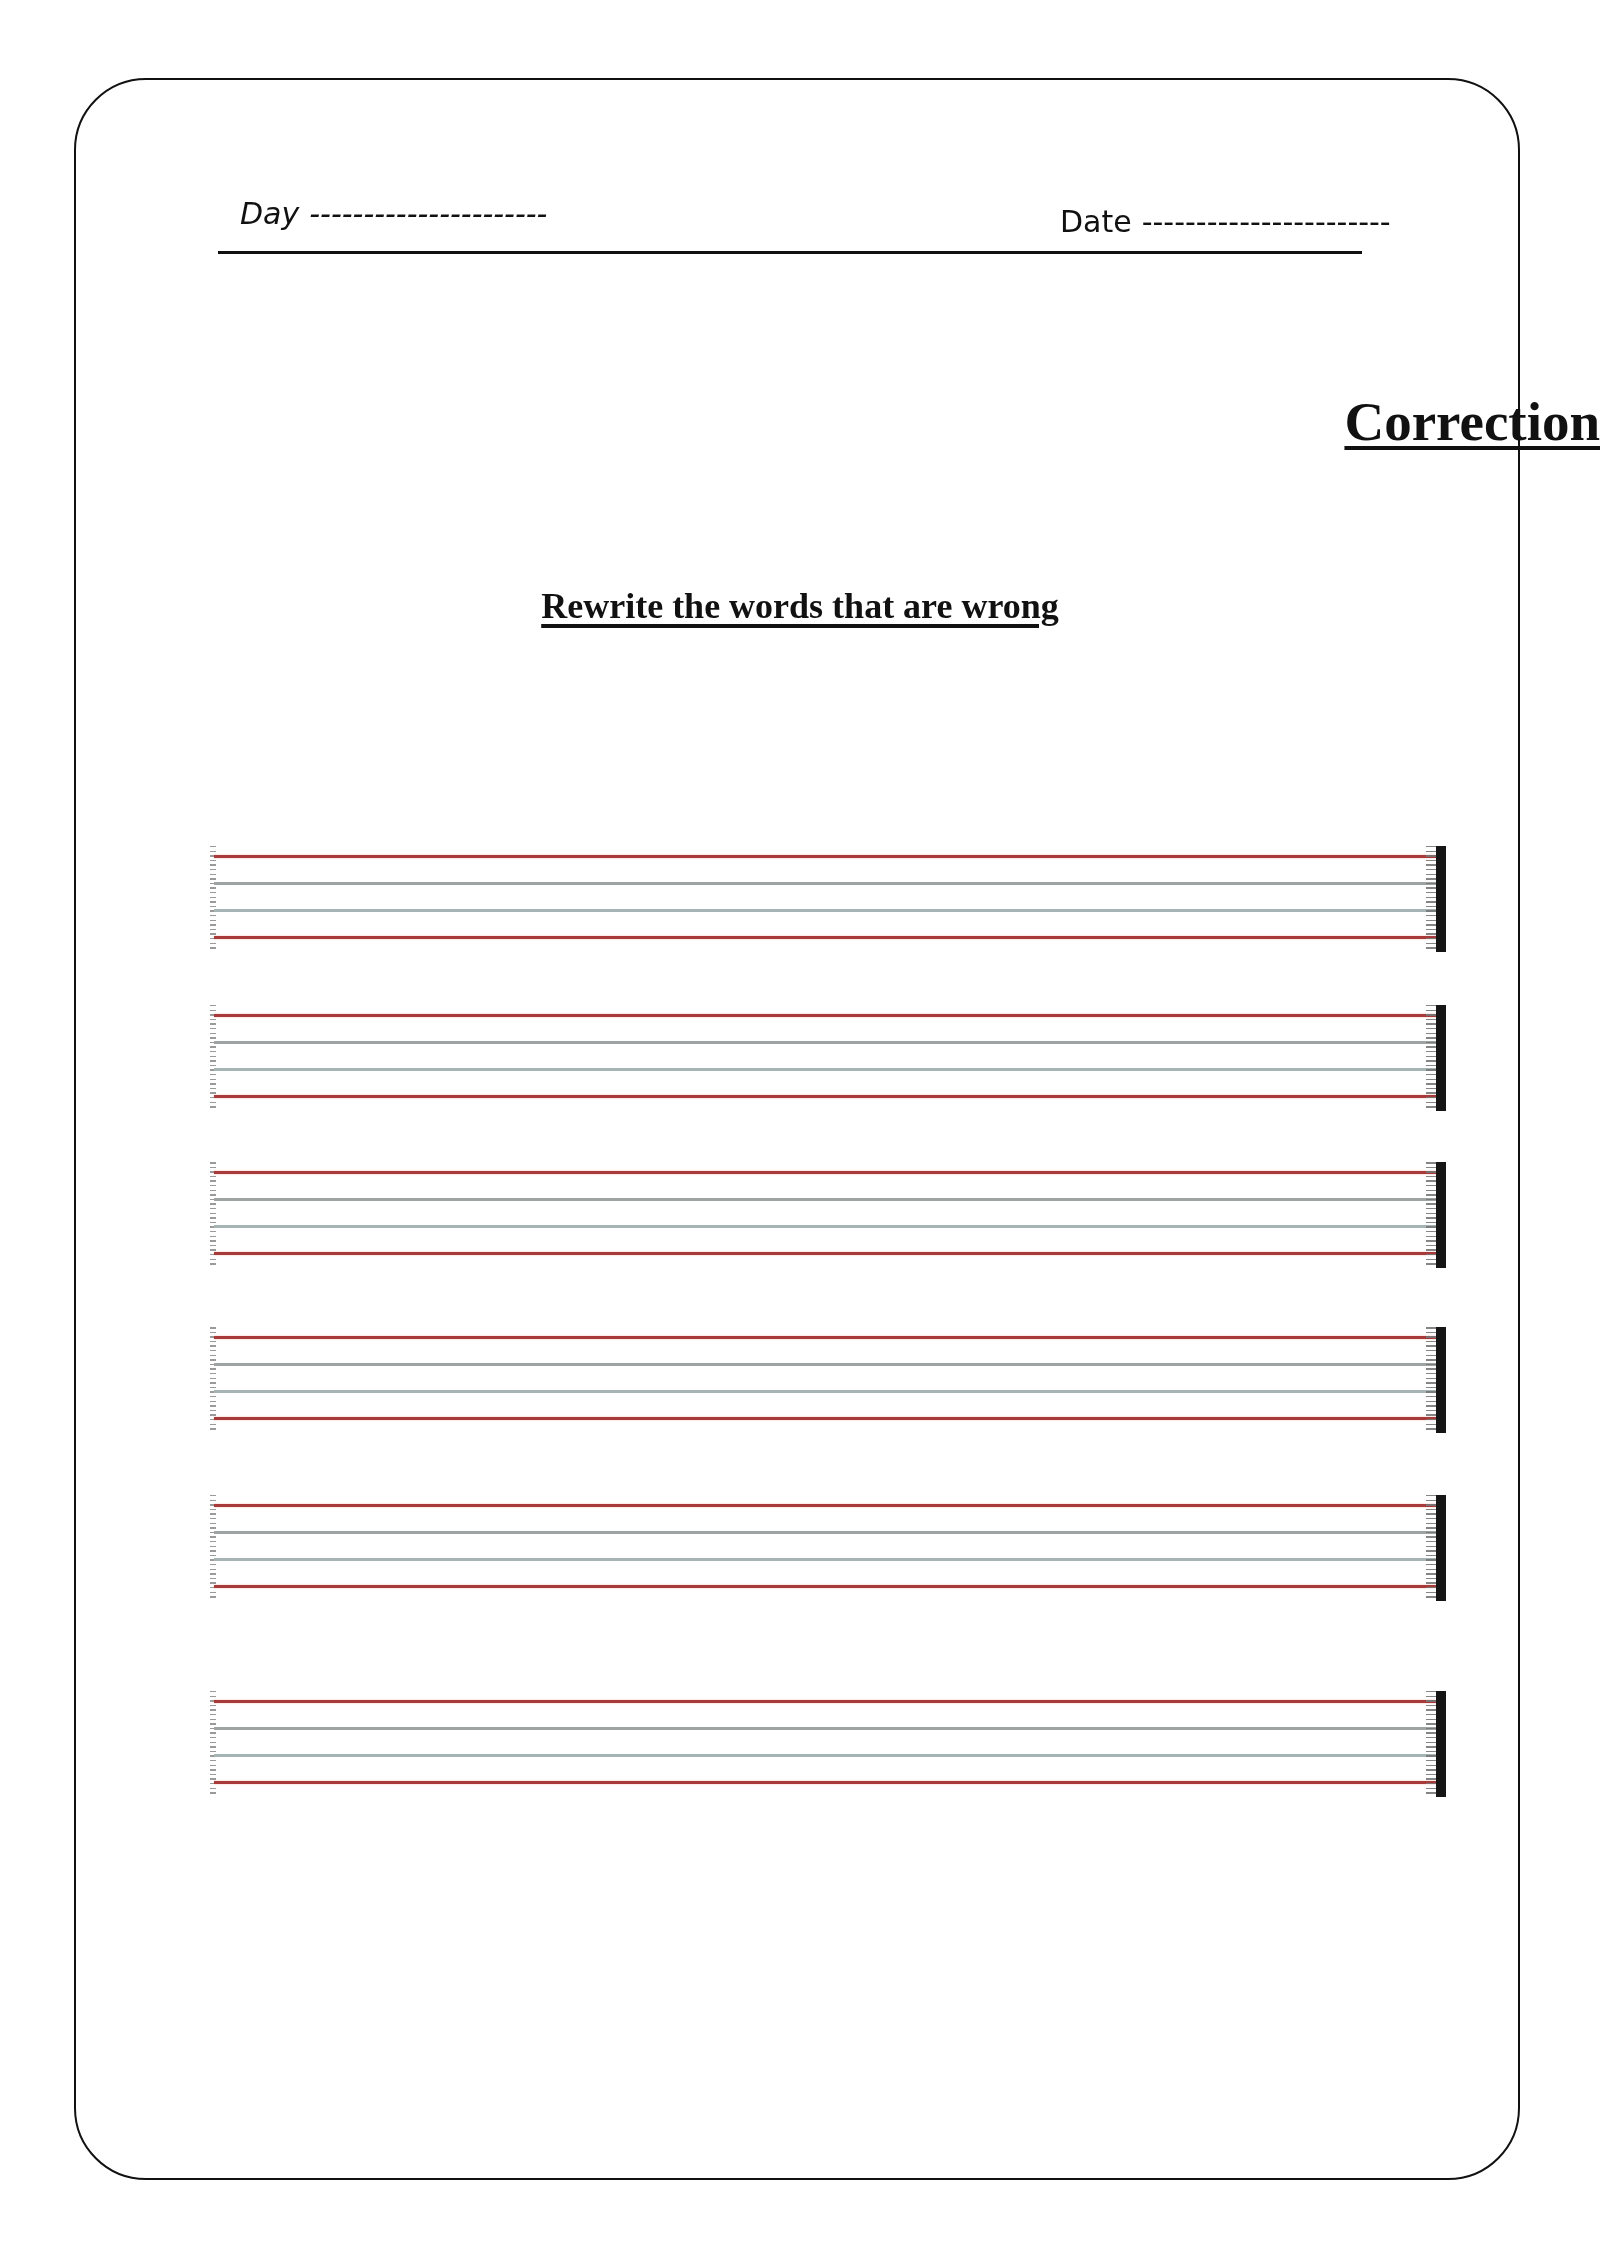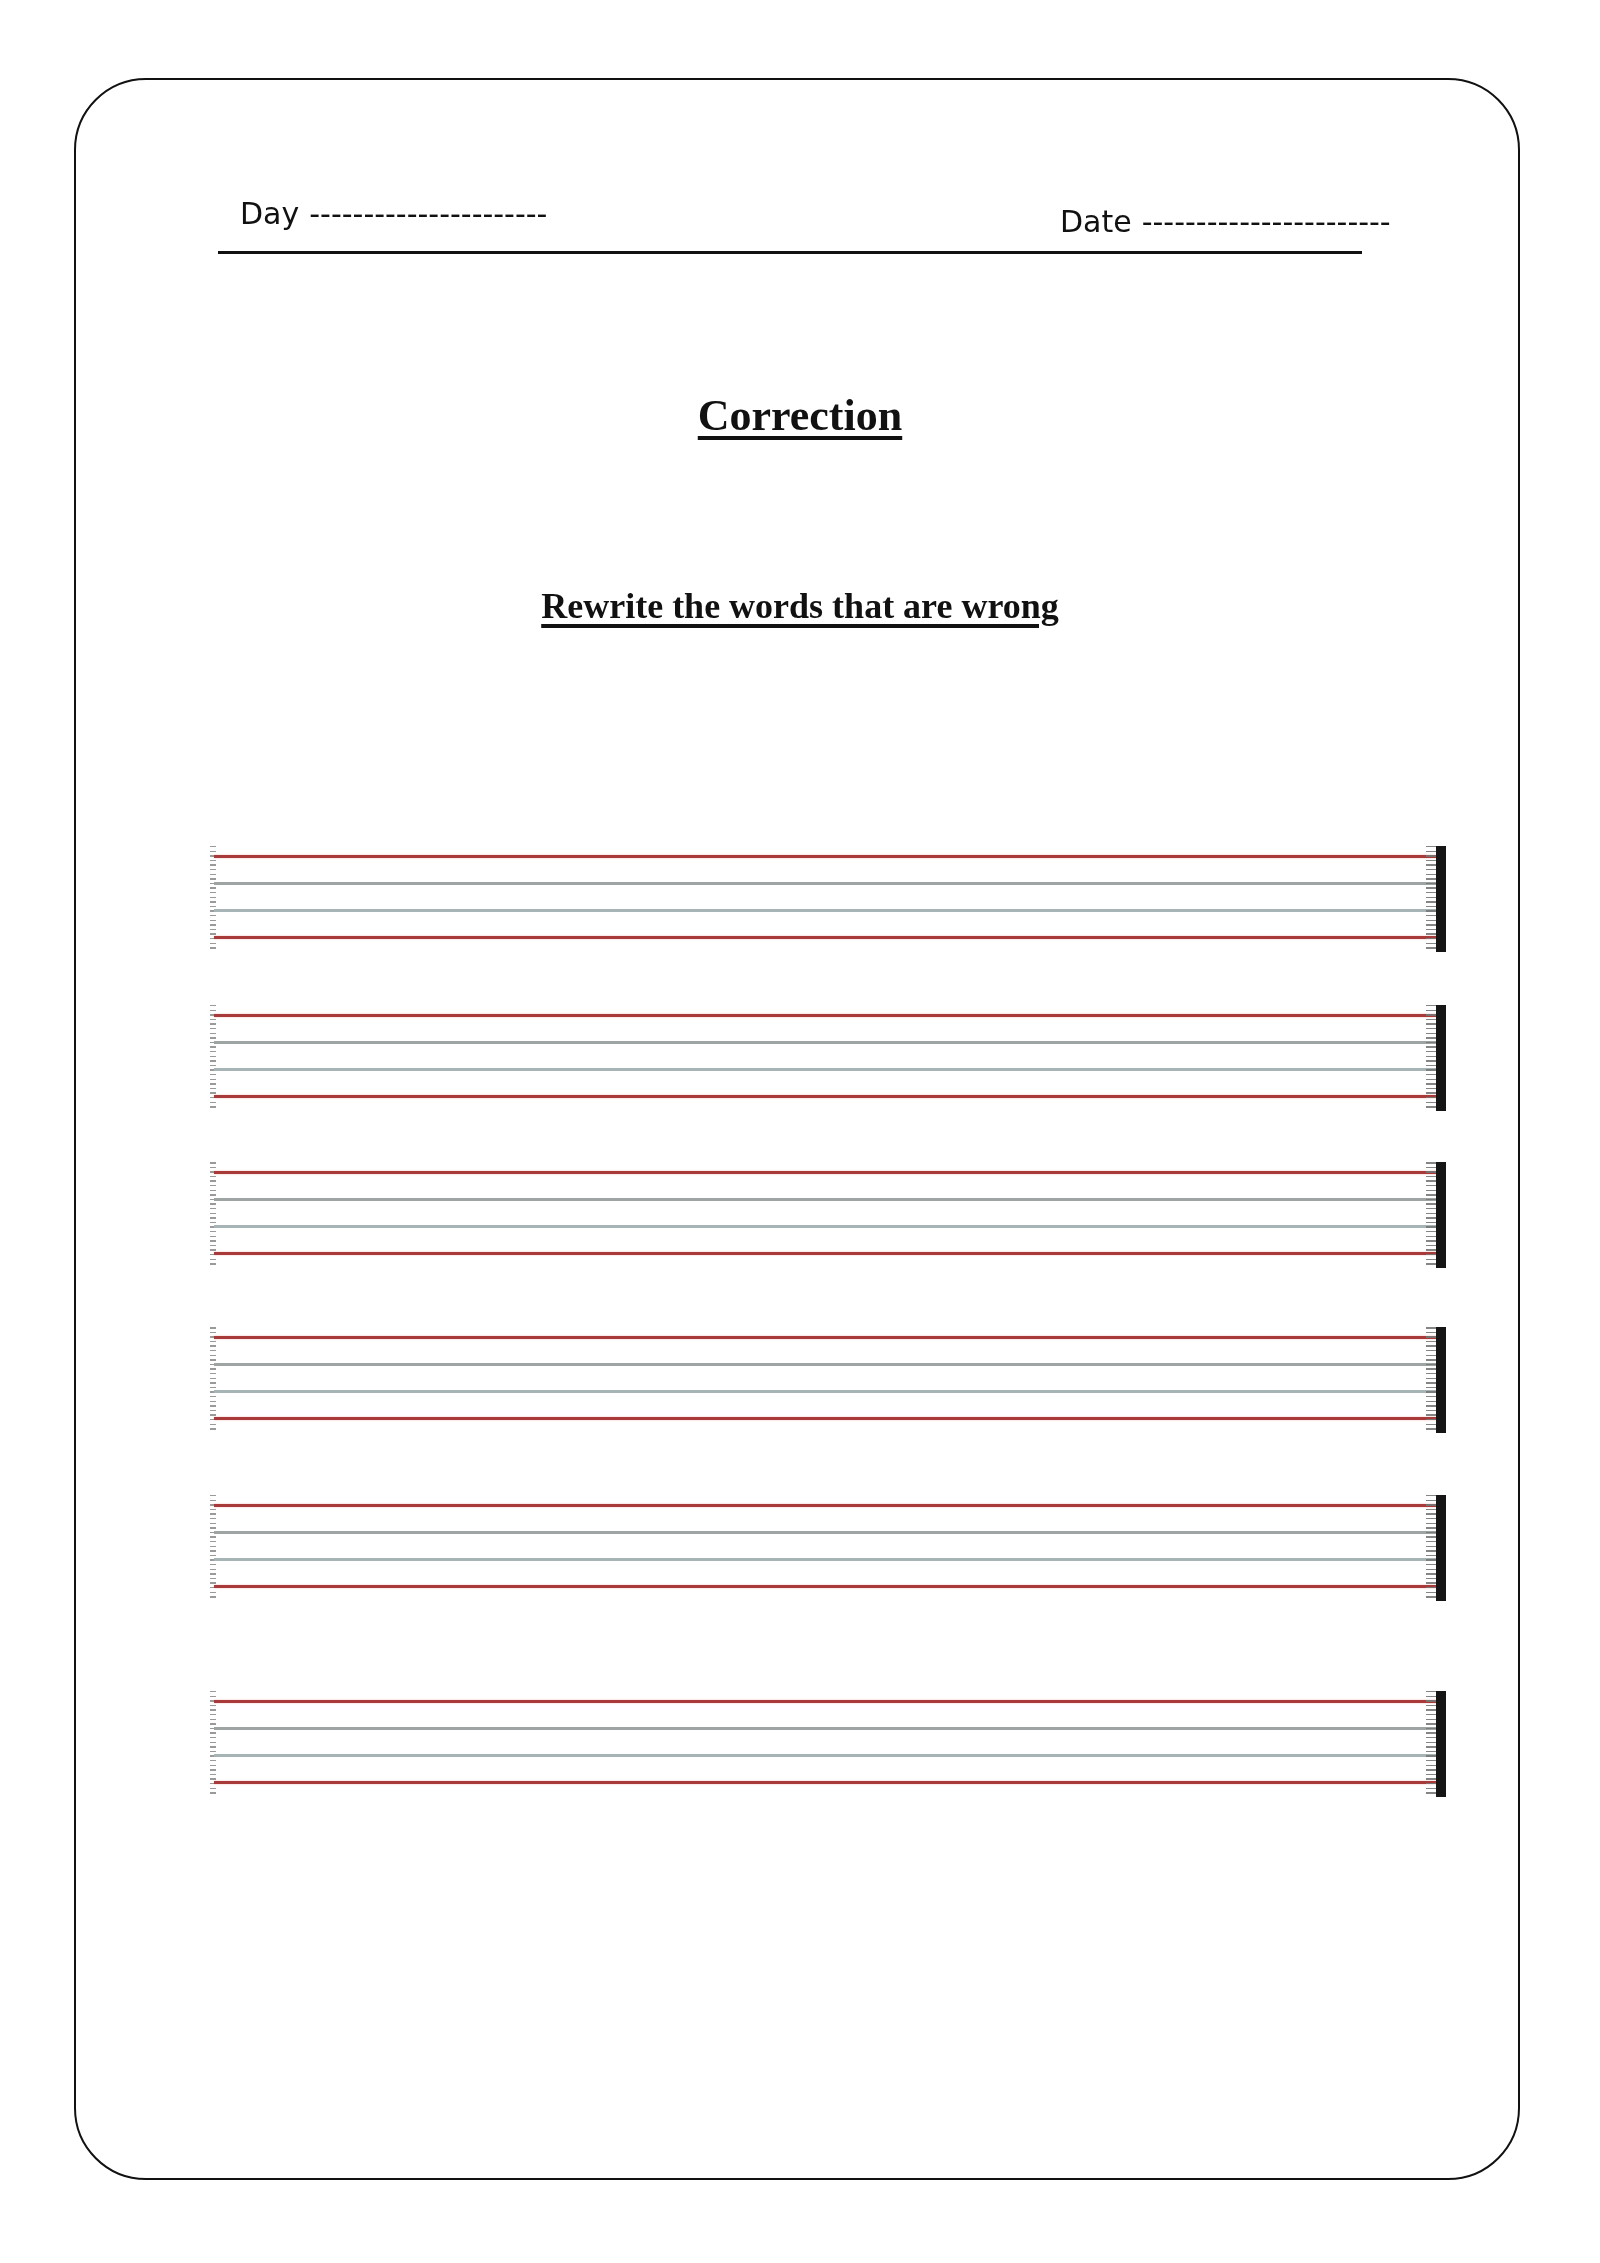--- a/index.html
+++ b/index.html
@@ -26,21 +26,21 @@
     }
     .header-field {
       position: absolute;
       top: 196px;
       font-family: "DejaVu Sans", "Liberation Sans", sans-serif;
       font-size: 30px;
       color: #111111;
       white-space: nowrap;
       letter-spacing: 0px;
     }
-    .header-field.day { left: 240px; }
+    .header-field.day { left: 240px; font-style: italic; }
     .header-field.date { left: 1060px; margin-top: 8px; }
     .header-field .label { margin-right: 10px; }
     .header-rule {
       position: absolute;
       left: 218px;
       top: 251px;
       width: 1144px;
       height: 3px;
       background: #111111;
     }
@@ -51,21 +51,22 @@
       text-align: center;
       font-family: "Liberation Serif", "DejaVu Serif", serif;
       font-weight: bold;
       color: #111111;
       text-decoration: underline;
       text-decoration-thickness: 4px;
       text-underline-offset: 6px;
     }
     .title.main {
       top: 390px;
-      font-size: 44px;
+      font-size: 55px;
+      text-align: right;
     }
     .title.sub {
       top: 585px;
       font-size: 36px;
     }
     .staff {
       position: absolute;
       left: 208px;
       width: 1240px;
       height: 106px;

